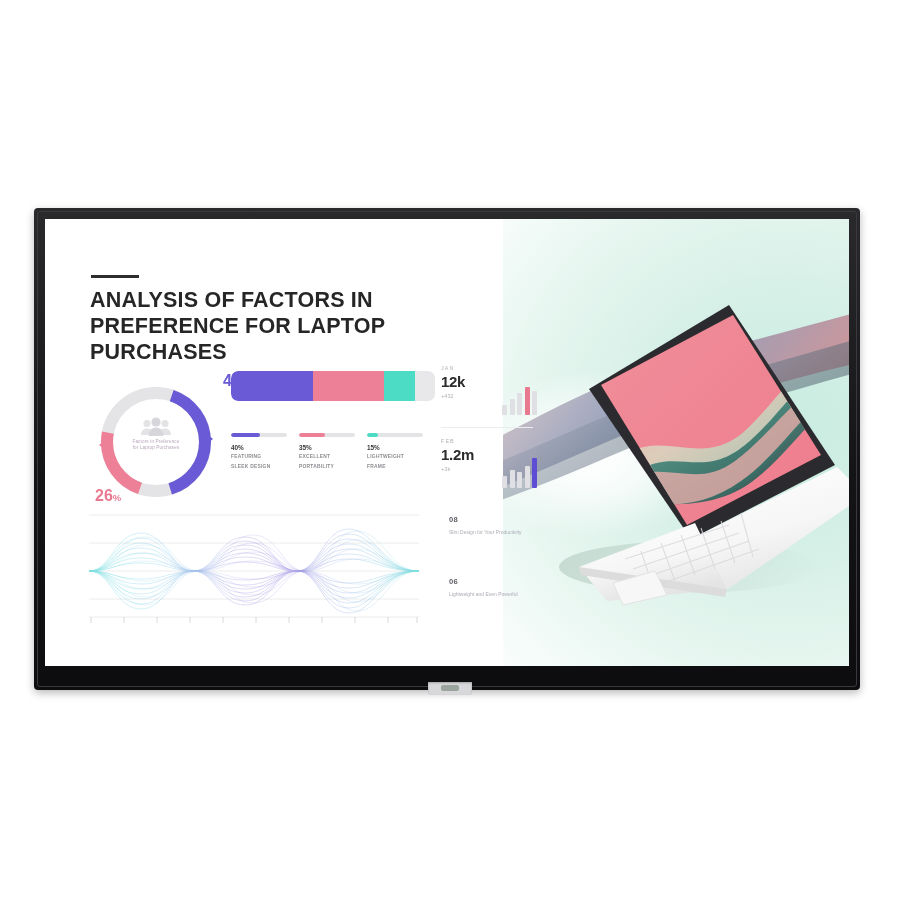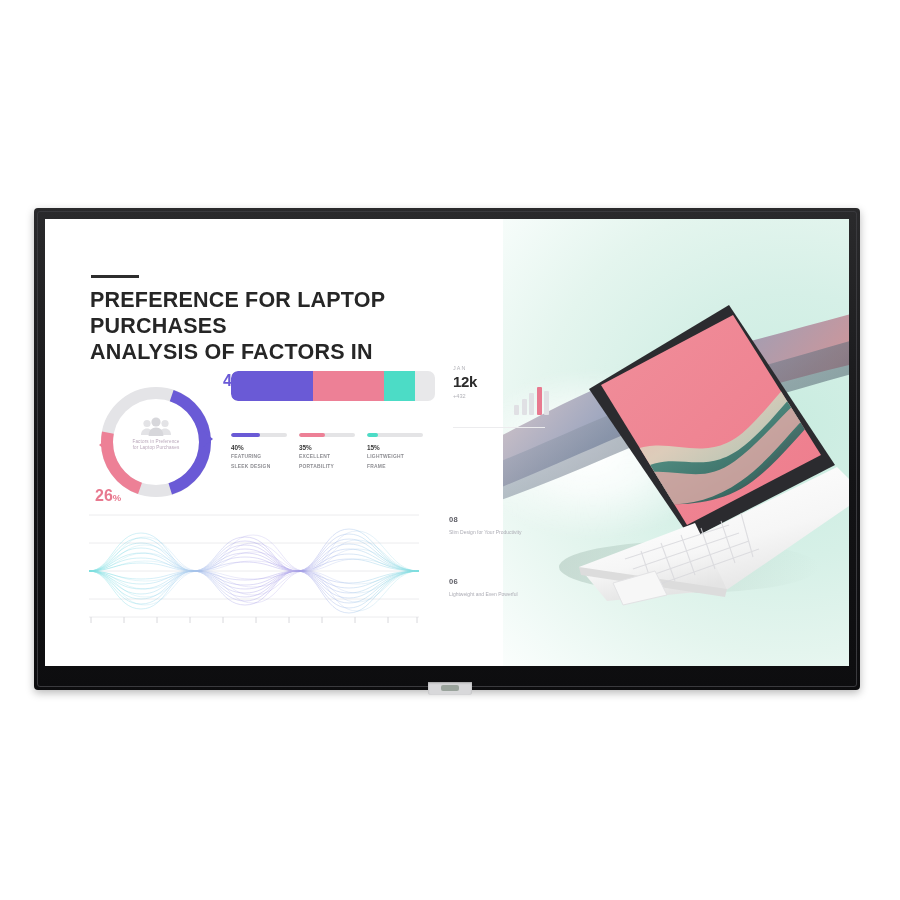--- a/index.html
+++ b/index.html
@@ -90,21 +90,21 @@
   .legend{display:flex;margin-top:32px;}
   .legend .item{width:68px;}
   .legend .track{
     position:relative;height:4px;width:56px;background:#e4e4e6;border-radius:2px;overflow:hidden;
   }
   .legend .track .fill{position:absolute;left:0;top:0;height:100%;border-radius:2px;}
   .legend .pct{margin-top:7px;font-size:6.4px;font-weight:bold;color:#3a3a3a;}
   .legend .cap{margin-top:3px;font-size:4.9px;line-height:6.6px;font-weight:bold;color:#8d8d92;letter-spacing:.25px;}
 
   
-  .kpis{position:absolute;left:408px;top:146px;width:98px;}
+  .kpis{position:absolute;left:396px;top:146px;width:98px;}
   .kpi{position:relative;height:58px;}
   .kpi .mon{font-size:5.4px;color:#b2b2b8;letter-spacing:1.1px;}
   .kpi .big{font-size:15px;font-weight:bold;color:#2b2b2b;margin-top:2px;letter-spacing:-.3px;}
   .kpi .delta{font-size:5.6px;color:#b2b2b8;margin-top:3px;}
   .kpi .minibars{position:absolute;right:2px;bottom:8px;display:flex;align-items:flex-end;height:30px;gap:2.5px;}
   .kpi .minibars b{display:block;width:5px;background:#e0e0e4;border-radius:1px;}
   .kpi-div{height:1px;background:#ececee;margin:4px 0 10px 0;width:92px;}
 
   
   .numlist{position:absolute;left:404px;top:296px;width:92px;}
@@ -222,22 +222,22 @@
               <path d="M172,254 L186,296"></path>
               <path d="M192,246 L204,290"></path>
             </g>
 
             <polygon points="64,316 106,304 118,328 74,338" fill="#f7f7f7" stroke="#e2e2e4" stroke-width="1"></polygon>
           </svg>
         </div>
 
         <div class="title-rule"></div>
         <div class="slide-title">
+          <span>ANALYSIS OF FACTORS IN</span>
           <span>PREFERENCE FOR LAPTOP PURCHASES</span>
-          <span>ANALYSIS OF FACTORS IN</span>
         </div>
 
         <div class="donut-wrap">
           <svg viewBox="0 0 130 130" width="130" height="130">
 
             <circle cx="65" cy="65" r="49" fill="none" stroke="#e4e4e7" stroke-width="12"></circle>
 
             <circle cx="65" cy="65" r="49" fill="none" stroke="#6a5ad6" stroke-width="12" stroke-dasharray="123.2 184.7" stroke-dashoffset="-16" transform="rotate(-90 65 65)" stroke-linecap="butt"></circle>
 
             <circle cx="65" cy="65" r="49" fill="none" stroke="#ed8096" stroke-width="12" stroke-dasharray="70 237.9" stroke-dashoffset="-170" transform="rotate(-90 65 65)" stroke-linecap="butt"></circle>
@@ -306,20 +306,32 @@
             <div class="delta">+432</div>
             <div class="minibars">
               <b style="height:10px;"></b>
               <b style="height:16px;"></b>
               <b style="height:22px;"></b>
               <b style="height:28px;background:#e8798f;"></b>
               <b style="height:24px;"></b>
             </div>
           </div>
           <div class="kpi-div"></div>
+          <div class="kpi">
+            <div class="mon">FEB</div>
+            <div class="big">1.2m</div>
+            <div class="delta">+3k</div>
+            <div class="minibars">
+              <b style="height:12px;"></b>
+              <b style="height:18px;"></b>
+              <b style="height:16px;"></b>
+              <b style="height:22px;"></b>
+              <b style="height:30px;background:#5c4dd4;"></b>
+            </div>
+          </div>
         </div>
 
         <div class="numlist">
           <div>
             <div class="n">08</div>
             <div class="d">Slim Design for Your Productivity</div>
           </div>
           <div class="blk2">
             <div class="n">06</div>
             <div class="d">Lightweight and Even Powerful</div>

